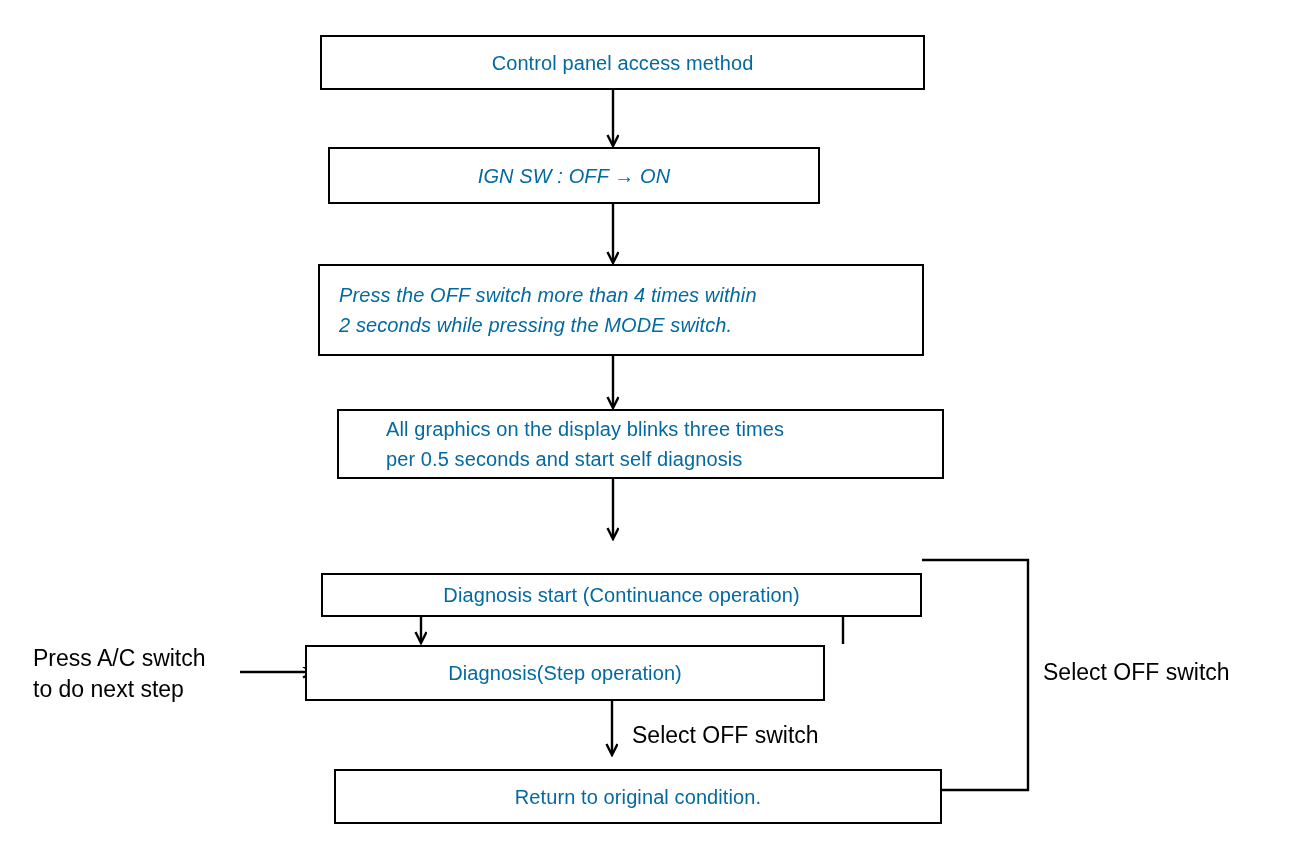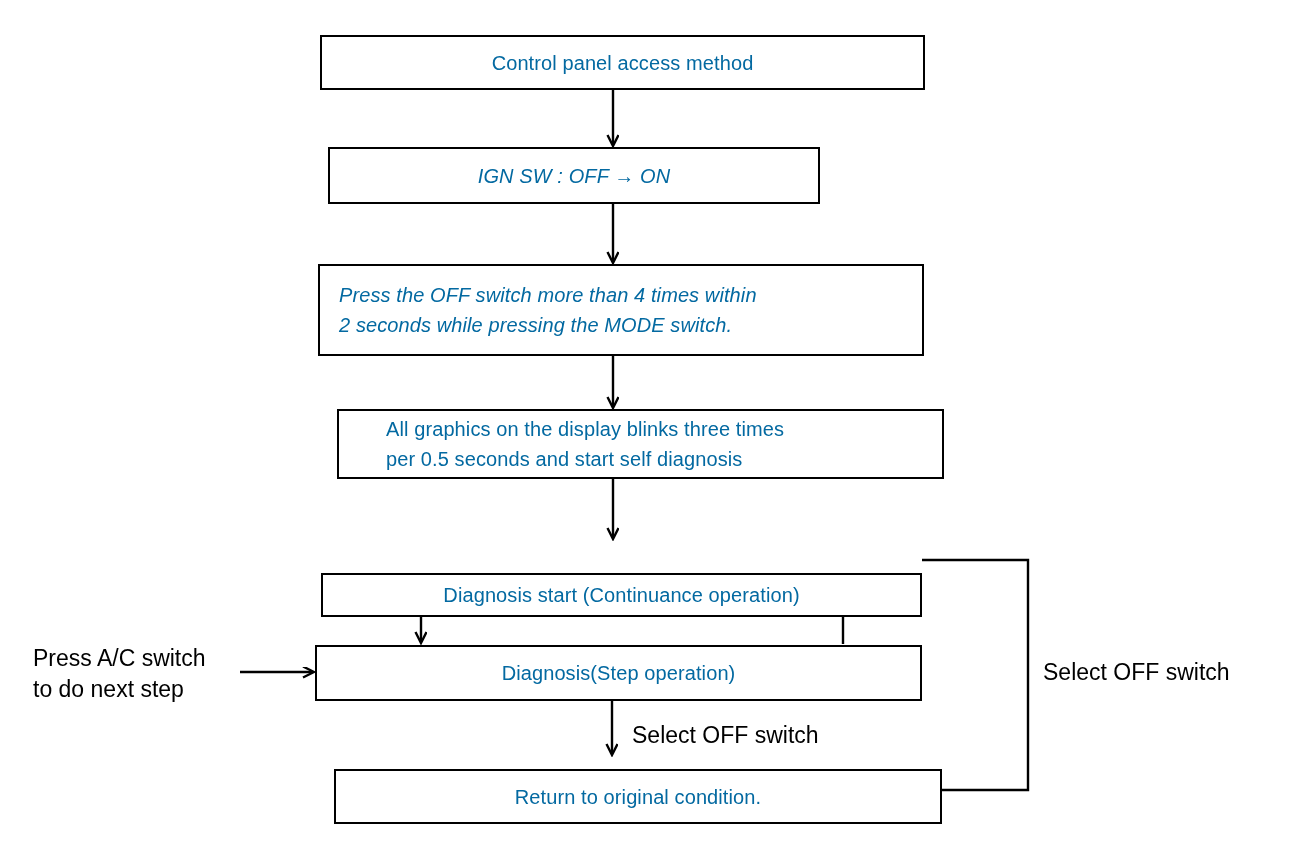--- a/index.html
+++ b/index.html
@@ -97,21 +97,21 @@
 
   <div class="node left" style="left:317px; top:409px; width:607px; height:70px; padding-left:47px;margin-left:20px;">
     <span class="txt">All graphics on the display blinks three times
 per 0.5 seconds and start self diagnosis</span>
   </div>
 
   <div class="node center" style="left:321px; top:573px; width:601px; height:44px;">
     <span class="txt">Diagnosis start (Continuance operation)</span>
   </div>
 
-  <div class="node center" style="left:315px; top:645px; width:607px; height:56px;">
+  <div class="node center" style="left:305px; top:645px; width:520px; height:56px;">
     <span class="txt">Diagnosis(Step operation)</span>
   </div>
 
   <div class="node center" style="left:314px; top:769px; width:608px; height:55px;margin-left:20px;">
     <span class="txt">Return to original condition.</span>
   </div>
 
 
   <div class="edge-label" style="left:632px; top:722px;">Select OFF switch</div>
 

